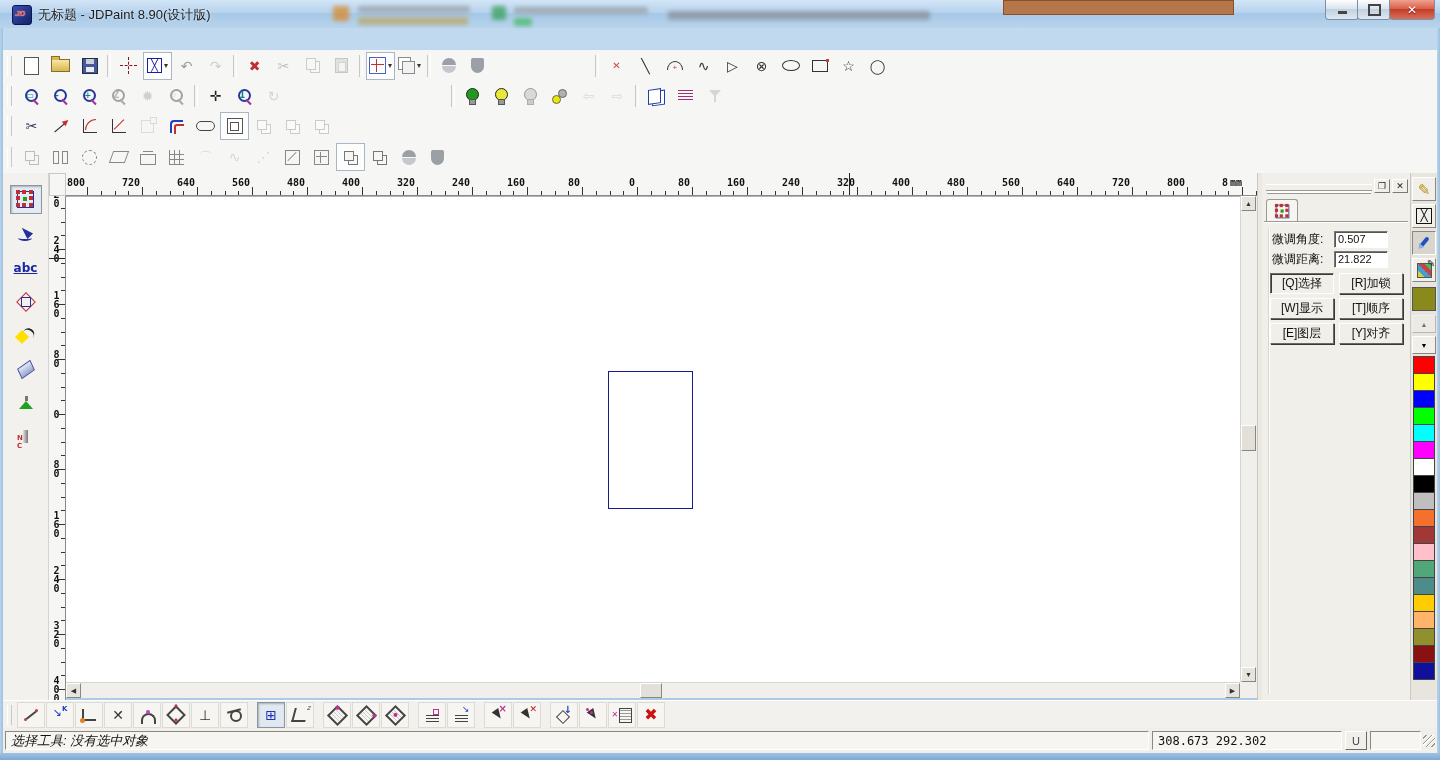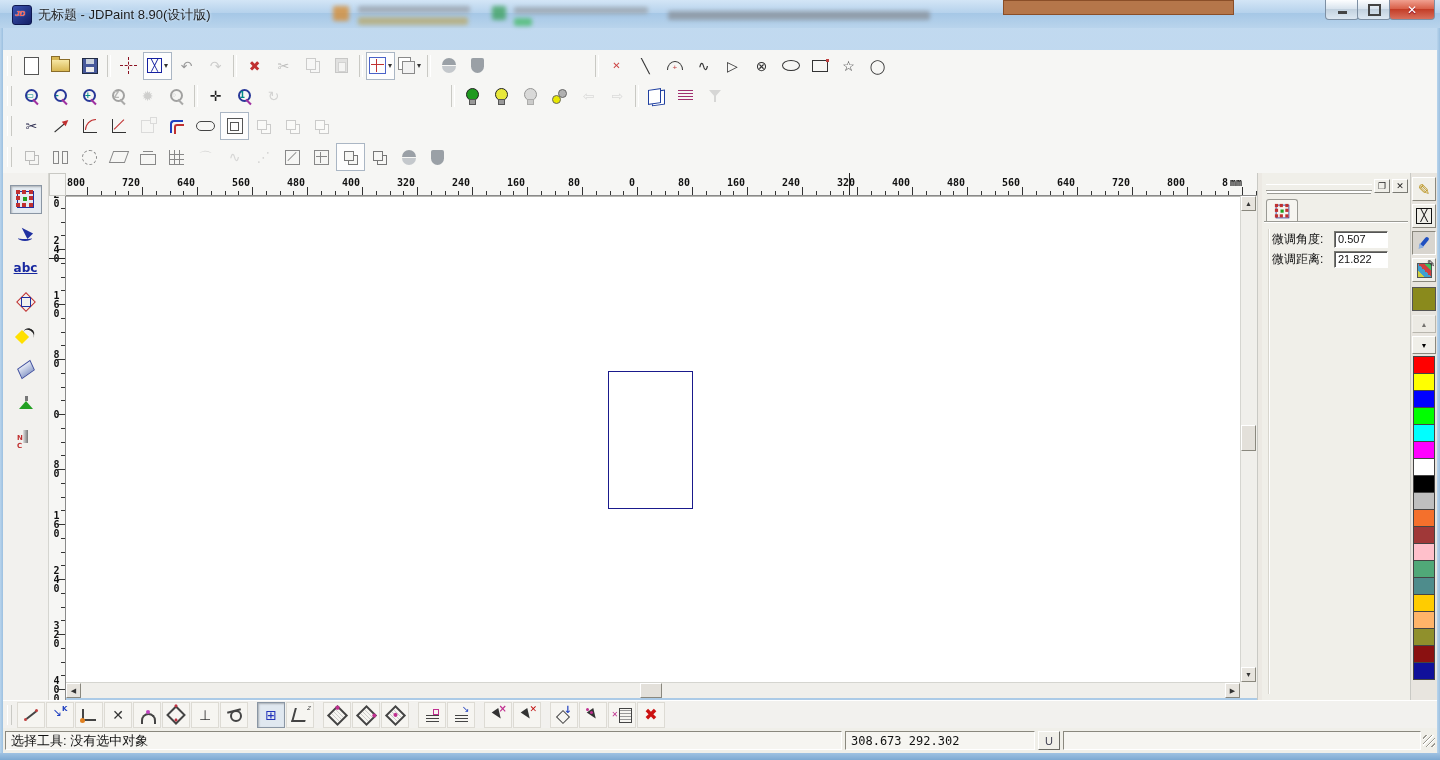--- a/index.html
+++ b/index.html
@@ -254,21 +254,21 @@
   .cbtn.disabled{opacity:.5;}
 
   
   #snapbar{left:3px;top:700px;width:1434px;height:28px;background:#f2f1ee;border-top:1px solid #fff;
     display:flex;align-items:center;border-bottom:1px solid #c9c9c4;}
   #snapbar .tbtn{width:26px;height:24px;border:1px solid #dddbd4;margin-right:1px;background:#f6f5f1;}
   #snapbar .tbtn.pressed{border:1px solid #8a96a4;background:#e0e8f0;box-shadow:inset 1px 1px 2px rgba(0,0,0,.25);}
   #statusbar{left:3px;top:728px;width:1434px;height:25px;background:#f0efe9;display:flex;align-items:center;padding:0 2px;box-sizing:border-box;}
   .sfield{height:19px;background:#f6f5f1;border:1px solid #8a887e;border-right-color:#fff;border-bottom-color:#fff;
     display:flex;align-items:center;padding:0 5px;font-size:13px;color:#111;box-sizing:border-box;}
-  #smsg{width:837px;}
+  #smsg{width:1144px;font-style:italic;}
   #scoords{width:190px;margin-left:3px;font-family:"DejaVu Sans Mono",monospace;font-size:12px;}
   #ubtn{width:22px;height:19px;margin-left:3px;background:#f0efe9;border:1px solid #fff;border-right-color:#6a6a64;border-bottom-color:#6a6a64;
     display:flex;align-items:center;justify-content:center;font-size:11px;color:#445;box-sizing:border-box;}
   #sfield3{flex:1;margin-left:3px;}
   #sgrip{width:12px;height:12px;margin-left:2px;
     background:repeating-linear-gradient(135deg,transparent 0 2px,#9a9890 2px 3px,#fff 3px 4px);}
   #botframe{left:0;top:753px;width:1440px;height:7px;background:linear-gradient(#9fc2e2,#7ea9d2);}
   .sideframe{top:28px;width:3px;height:725px;background:linear-gradient(90deg,#b9d4ec,#9cc0e0);}
 </style>
 </head>
@@ -783,20 +783,28 @@
     <div id="rtabline"></div>
     <div id="pline"></div>
     <div class="fldrow" style="top:57px">
       <label>微调角度:</label>
       <div class="fld">0.507</div>
     </div>
     <div class="fldrow" style="top:77px">
       <label>微调距离:</label>
       <div class="fld">21.822</div>
     </div>
+    <div id="pbtns">
+        <div class="pbtn pressed">[Q]选择</div>
+        <div class="pbtn">[R]加锁</div>
+        <div class="pbtn">[W]显示</div>
+        <div class="pbtn">[T]顺序</div>
+        <div class="pbtn">[E]图层</div>
+        <div class="pbtn">[Y]对齐</div>
+      </div>
   </div>
 
   <div id="colstrip" class="abs">
       <div class="cbtn">
         <span class="gl" style="color: rgb(184, 144, 24); font-size: 15px;">✎</span>
       </div>
       <div class="cbtn">
         <span class="ic i-xboxk"></span>
       </div>
       <div class="cbtn pressed">

